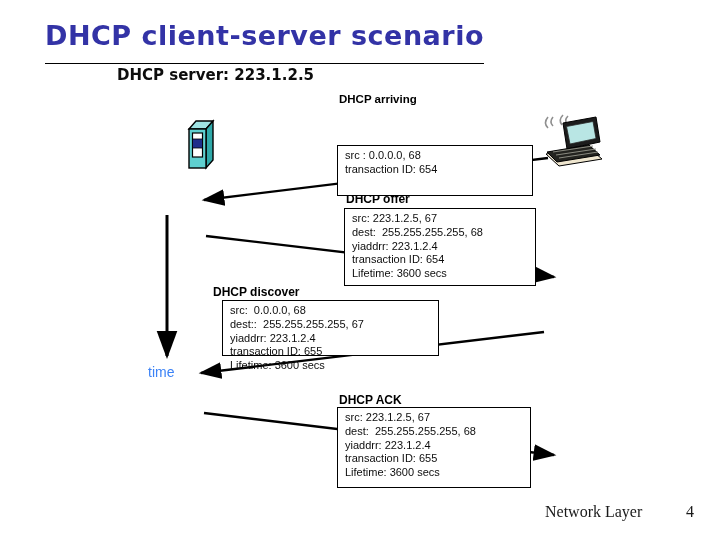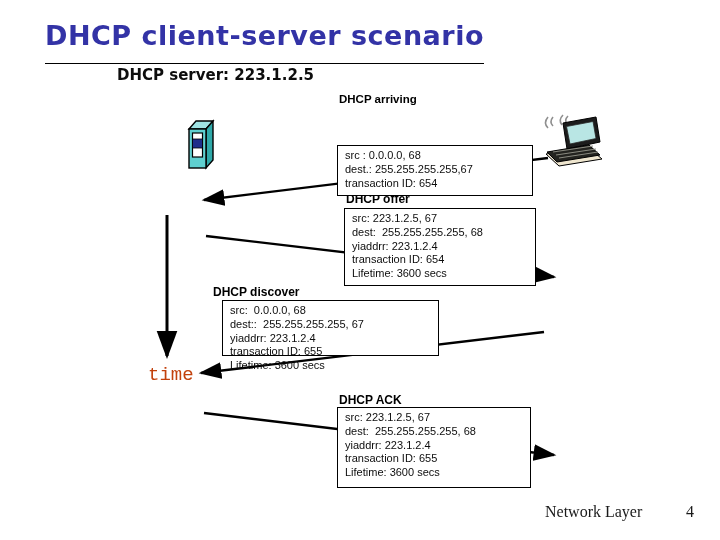--- a/index.html
+++ b/index.html
@@ -19,22 +19,22 @@
     font-family:"DejaVu Sans",sans-serif;
     font-size:15px;font-weight:bold;color:#0d0d0d;
   }
   .client-label{
     position:absolute;left:523px;top:79px;width:90px;text-align:center;
     font-family:"DejaVu Sans",sans-serif;
     font-size:15px;font-weight:bold;color:#0d0d0d;line-height:17px;
   }
   .time-label{
     position:absolute;left:148px;top:364px;
-    font-family:Liberation Mono, monospace;
-    font-size:19px;color:#c2410c;
+    font-family:Liberation Sans, sans-serif;
+    font-size:14px;color:#3b82f6;
   }
   .diagram-svg{position:absolute;left:0;top:0;z-index:1;}
   .msg-label{
     position:absolute;z-index:2;
     font-size:12px;font-weight:bold;color:#000;
     font-family:"Liberation Sans",sans-serif;
   }
   .msg-box{
     position:absolute;z-index:2;box-sizing:border-box;
     background:#ffffff;border:1.4px solid #000;
@@ -111,21 +111,20 @@
     </g>
   </svg>
 
   <div class="msg-label lbl-discover">DHCP arriving</div>
   <div class="msg-label lbl-offer">DHCP offer</div>
   <div class="msg-label lbl-request">DHCP discover</div>
   <div class="msg-label lbl-ack">DHCP ACK</div>
 
   <div class="msg-box box-discover">
     <div class="box-line">src : 0.0.0.0, 68</div>
-    <div class="box-line">dest.: 255.255.255.255,67</div>
     <div class="box-line">transaction ID: 654</div>
   </div>
 
   <div class="msg-box box-offer">
     <div class="box-line">src: 223.1.2.5, 67</div>
     <div class="box-line">dest:  255.255.255.255, 68</div>
     <div class="box-line">yiaddrr: 223.1.2.4</div>
     <div class="box-line">transaction ID: 654</div>
     <div class="box-line">Lifetime: 3600 secs</div>
   </div>

